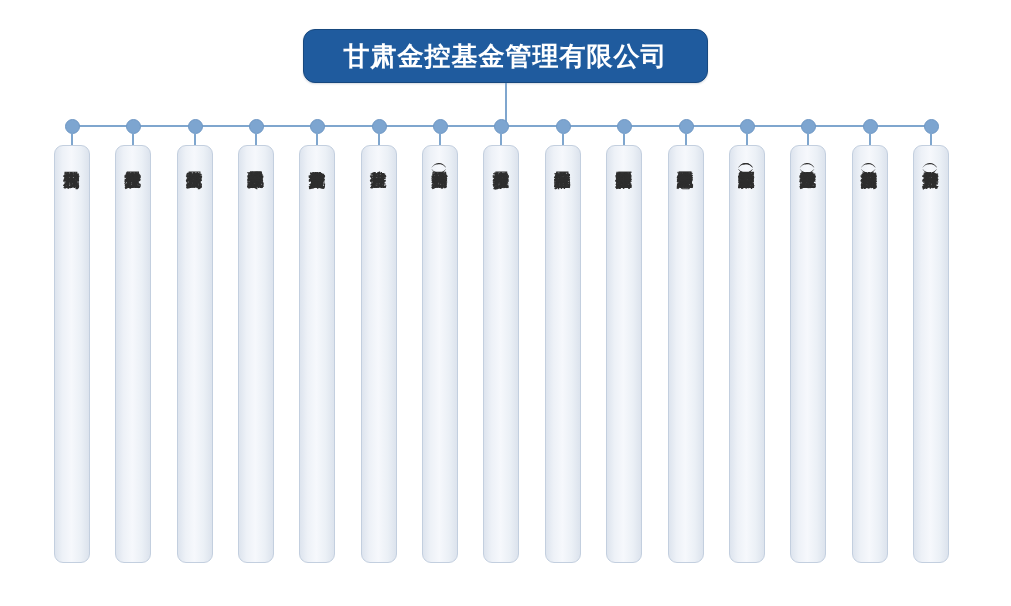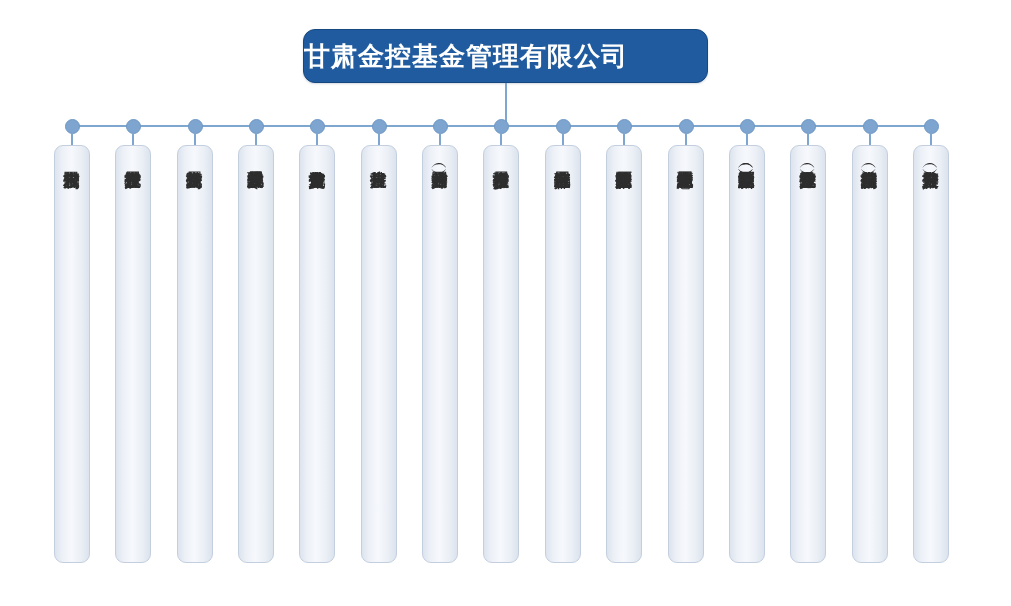--- a/index.html
+++ b/index.html
@@ -25,20 +25,21 @@
     left: 303px;
     top: 29px;
     width: 405px;
     height: 54px;
     box-sizing: border-box;
     background: #1F5B9E;
     border: 1px solid #17487E;
     border-radius: 12px;
     display: flex;
     align-items: center;
+    justify-content: center;
     box-shadow: 0 1px 2px rgba(20,50,90,0.18);
   }
   .root-label {
     color: #ffffff;
     font-size: 26px;
     font-weight: bold;
     letter-spacing: 1px;
     line-height: 1;
     white-space: nowrap;
   }

